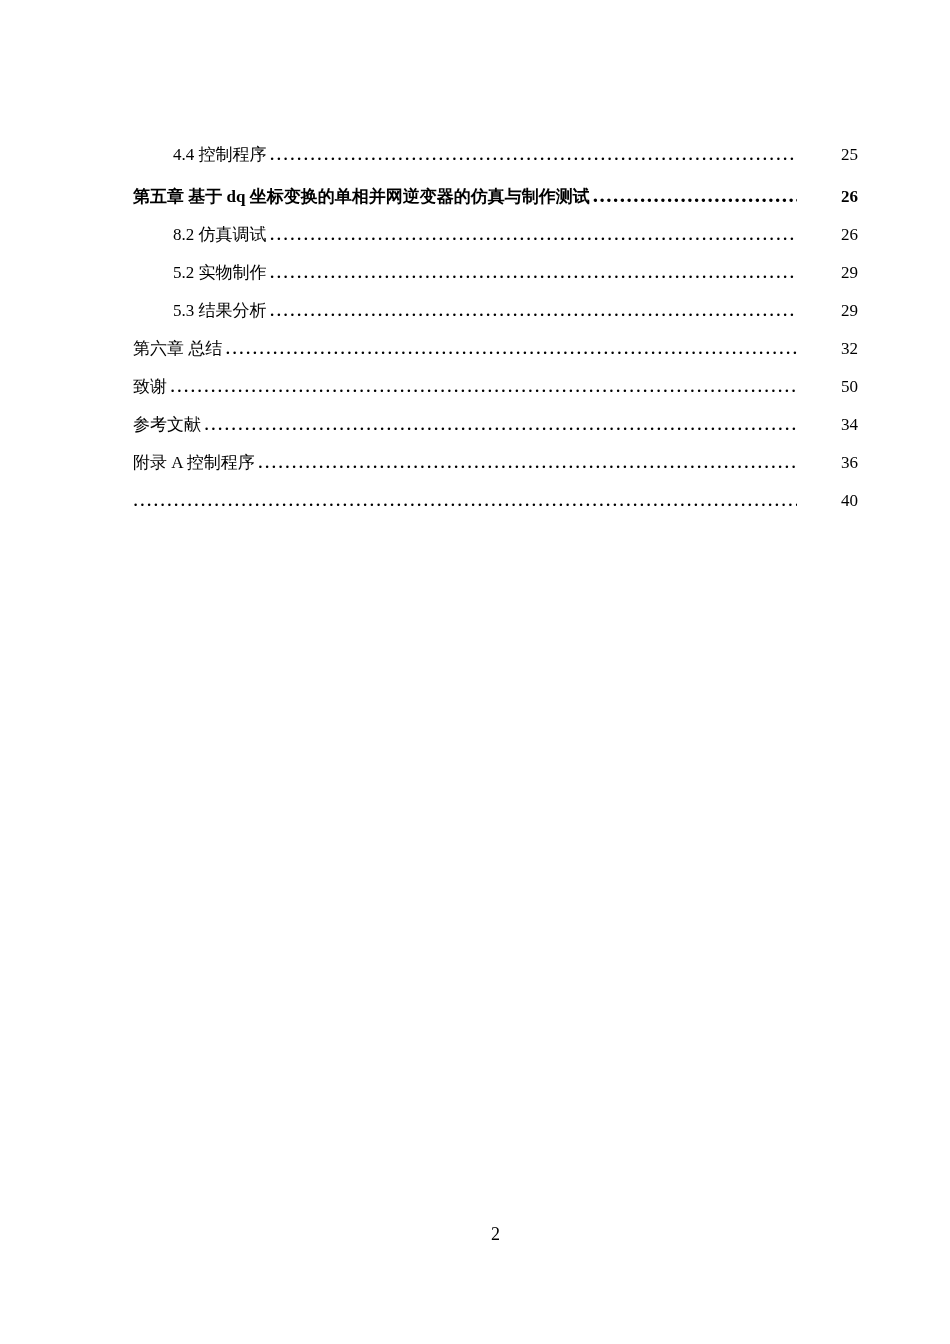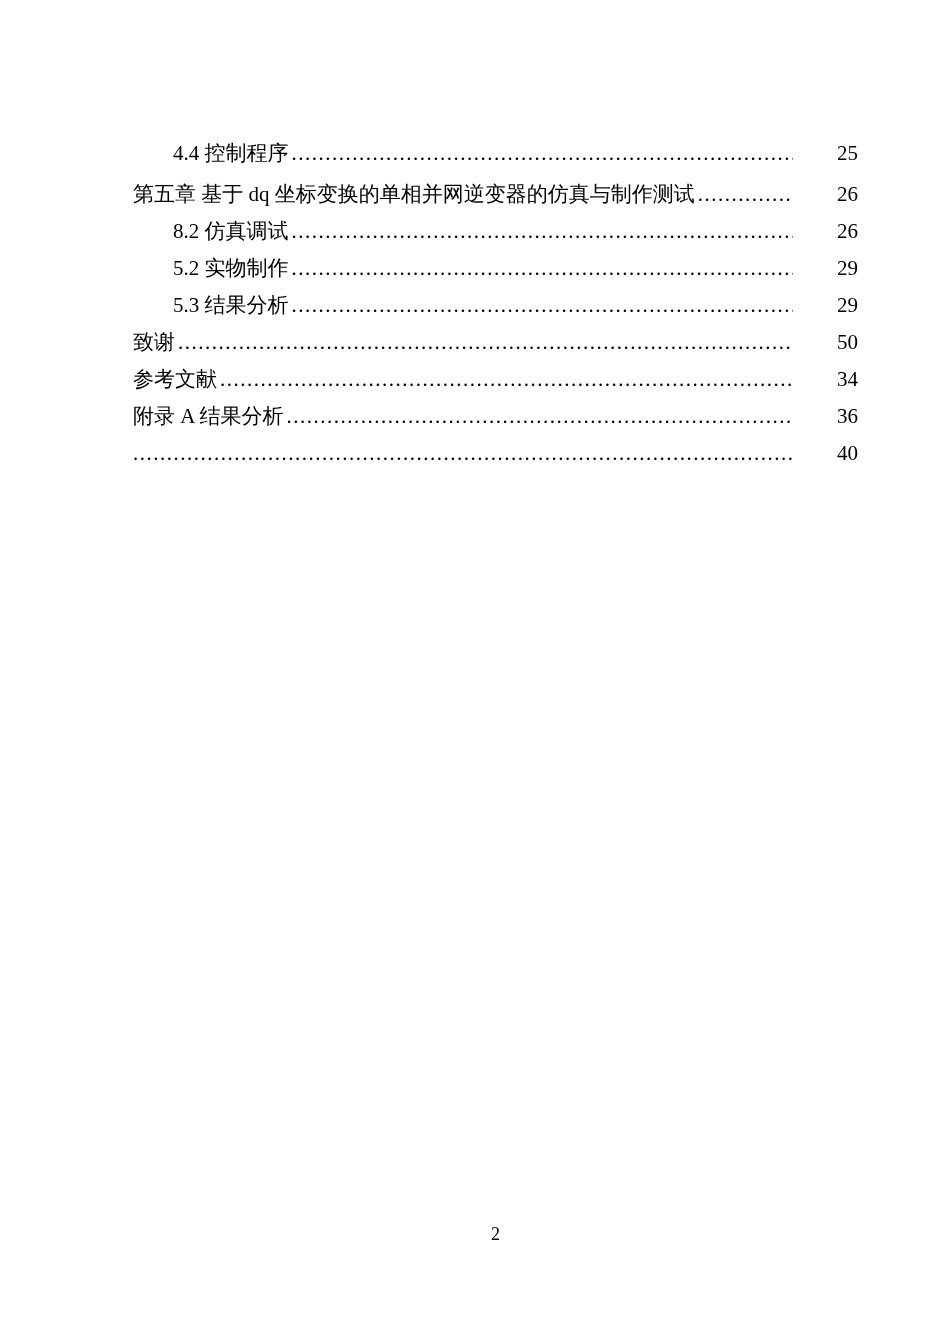--- a/index.html
+++ b/index.html
@@ -22,28 +22,29 @@
   .toc {
     position: absolute;
     left: 133px;
     right: 92px;   
     top: 135px;
   }
   .toc-row {
     display: flex;
     align-items: baseline;
     line-height: 37px;
-    font-size: 21px;
+    font-size: 17px;
     white-space: nowrap;
   }
   .toc-row.level-1 {
     padding-left: 40px;
   }
   .toc-row.chapter-gap {
     margin-top: 4px;
+    font-weight: bold;
   }
   .toc-title {
     white-space: nowrap;
     padding-right: 3px;
   }
   .toc-leader {
     flex: 1 1 auto;
     overflow: hidden;
     white-space: nowrap;
     padding-right: 2px;
@@ -98,35 +99,40 @@
       <span class="toc-leader"></span>
       <span class="toc-page">29</span>
     </div>
 
     <div class="toc-row level-1">
       <span class="toc-title">5.3 结果分析</span>
       <span class="toc-leader"></span>
       <span class="toc-page">29</span>
     </div>
 
+    <div class="toc-row">
+      <span class="toc-title">第六章 总结</span>
+      <span class="toc-leader"></span>
+      <span class="toc-page">32</span>
+    </div>
 
     <div class="toc-row">
       <span class="toc-title">致谢</span>
       <span class="toc-leader"></span>
       <span class="toc-page">50</span>
     </div>
 
     <div class="toc-row">
       <span class="toc-title">参考文献</span>
       <span class="toc-leader"></span>
       <span class="toc-page">34</span>
     </div>
 
     <div class="toc-row">
-      <span class="toc-title">附录 A 结果分析</span>
+      <span class="toc-title">附录 A 控制程序</span>
       <span class="toc-leader"></span>
       <span class="toc-page">36</span>
     </div>
 
     <div class="toc-row">
       <span class="toc-leader"></span>
       <span class="toc-page">40</span>
     </div>
 
   </div>

